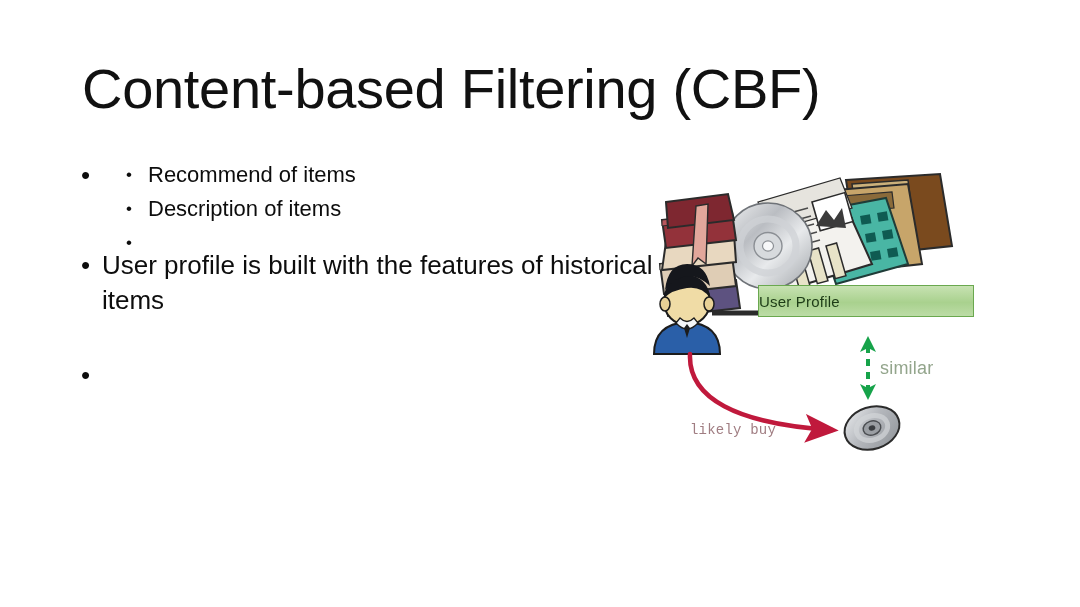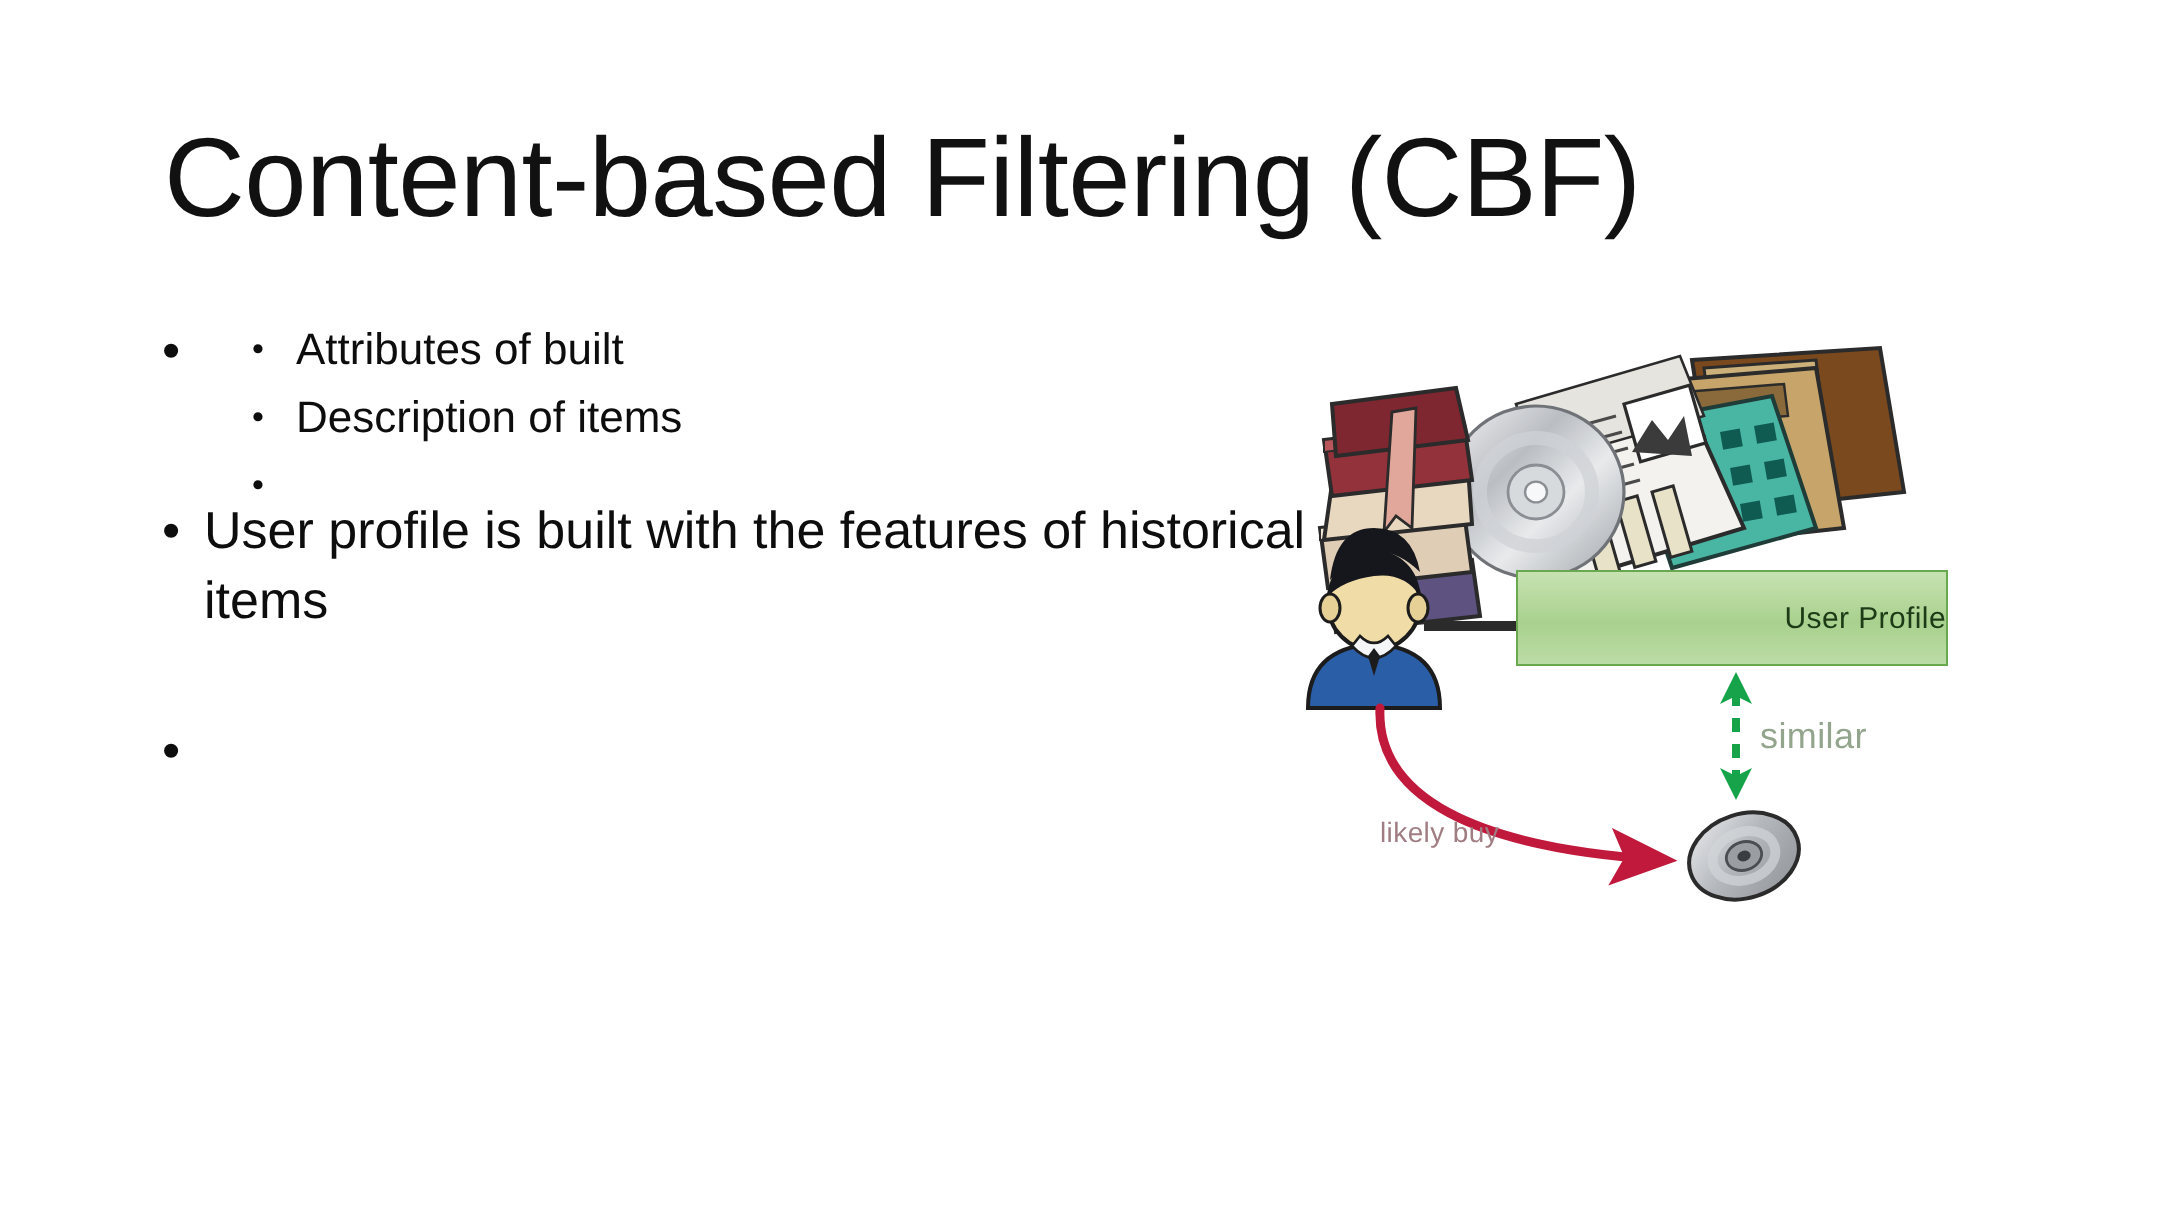--- a/index.html
+++ b/index.html
@@ -82,68 +82,69 @@
     width: 360px;
     height: 300px;
   }
   .diagram svg { display: block; }
 
   .profile-box {
     position: absolute;
     left: 118px;
     top: 117px;
     width: 216px;
-    height: 48px;
+    height: 32px;
     box-sizing: border-box;
     border: 1px solid #6aa84f;
     background: linear-gradient(180deg, #c7e2b2 0%, #a9d18e 55%, #bcdca6 100%);
     display: flex;
     align-items: center;
-    justify-content: flex-end;
+    justify-content: flex-start;
   }
   .profile-box-label {
     font-size: 15px;
     color: #1d3b16;
     font-weight: 400;
     letter-spacing: 0.2px;
   }
 
   .lbl-similar {
     position: absolute;
     left: 240px;
     top: 190px;
     font-size: 18px;
     color: #93a58c;
     letter-spacing: 0.2px;
   }
   .lbl-likelybuy {
     position: absolute;
     left: 50px;
-    top: 240px;
+    top: 254px;
     font-size: 14px;
     color: #a07d82;
     letter-spacing: 0.2px;
+    font-family: Liberation Mono, monospace;
   }
 </style>
 </head>
 <body>
 
 <div class="slide">
 
   <div class="slide-title">Content-based Filtering (CBF)</div>
 
   <div class="body-text">
 
     <p class="bullet-l1">
       <span class="dot">•</span>
     </p>
 
     <p class="bullet-l2">
       <span class="dot">•</span>
-      <span>Attributes of built</span>
+      <span>Recommend of items</span>
     </p>
 
     <p class="bullet-l2">
       <span class="dot">•</span>
       <span>Description of items</span>
     </p>
 
     <p class="bullet-l2">
       <span class="dot">•</span>
     </p>

